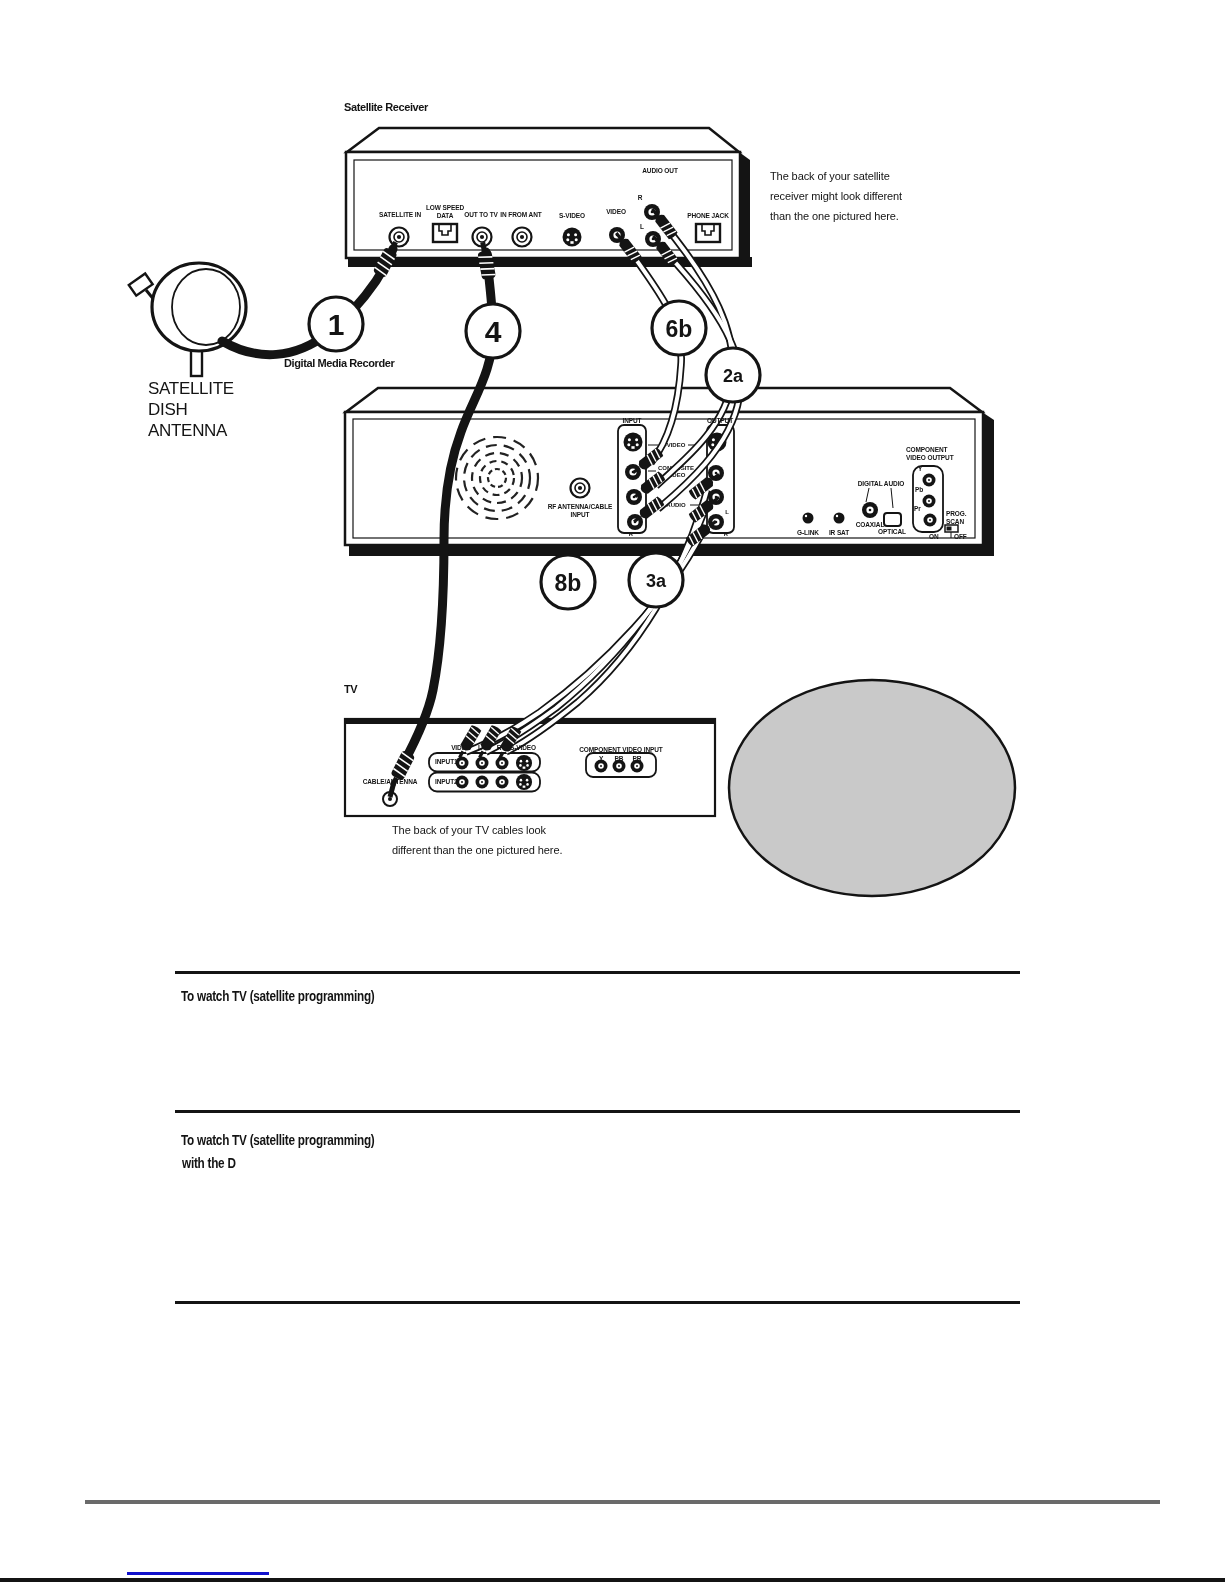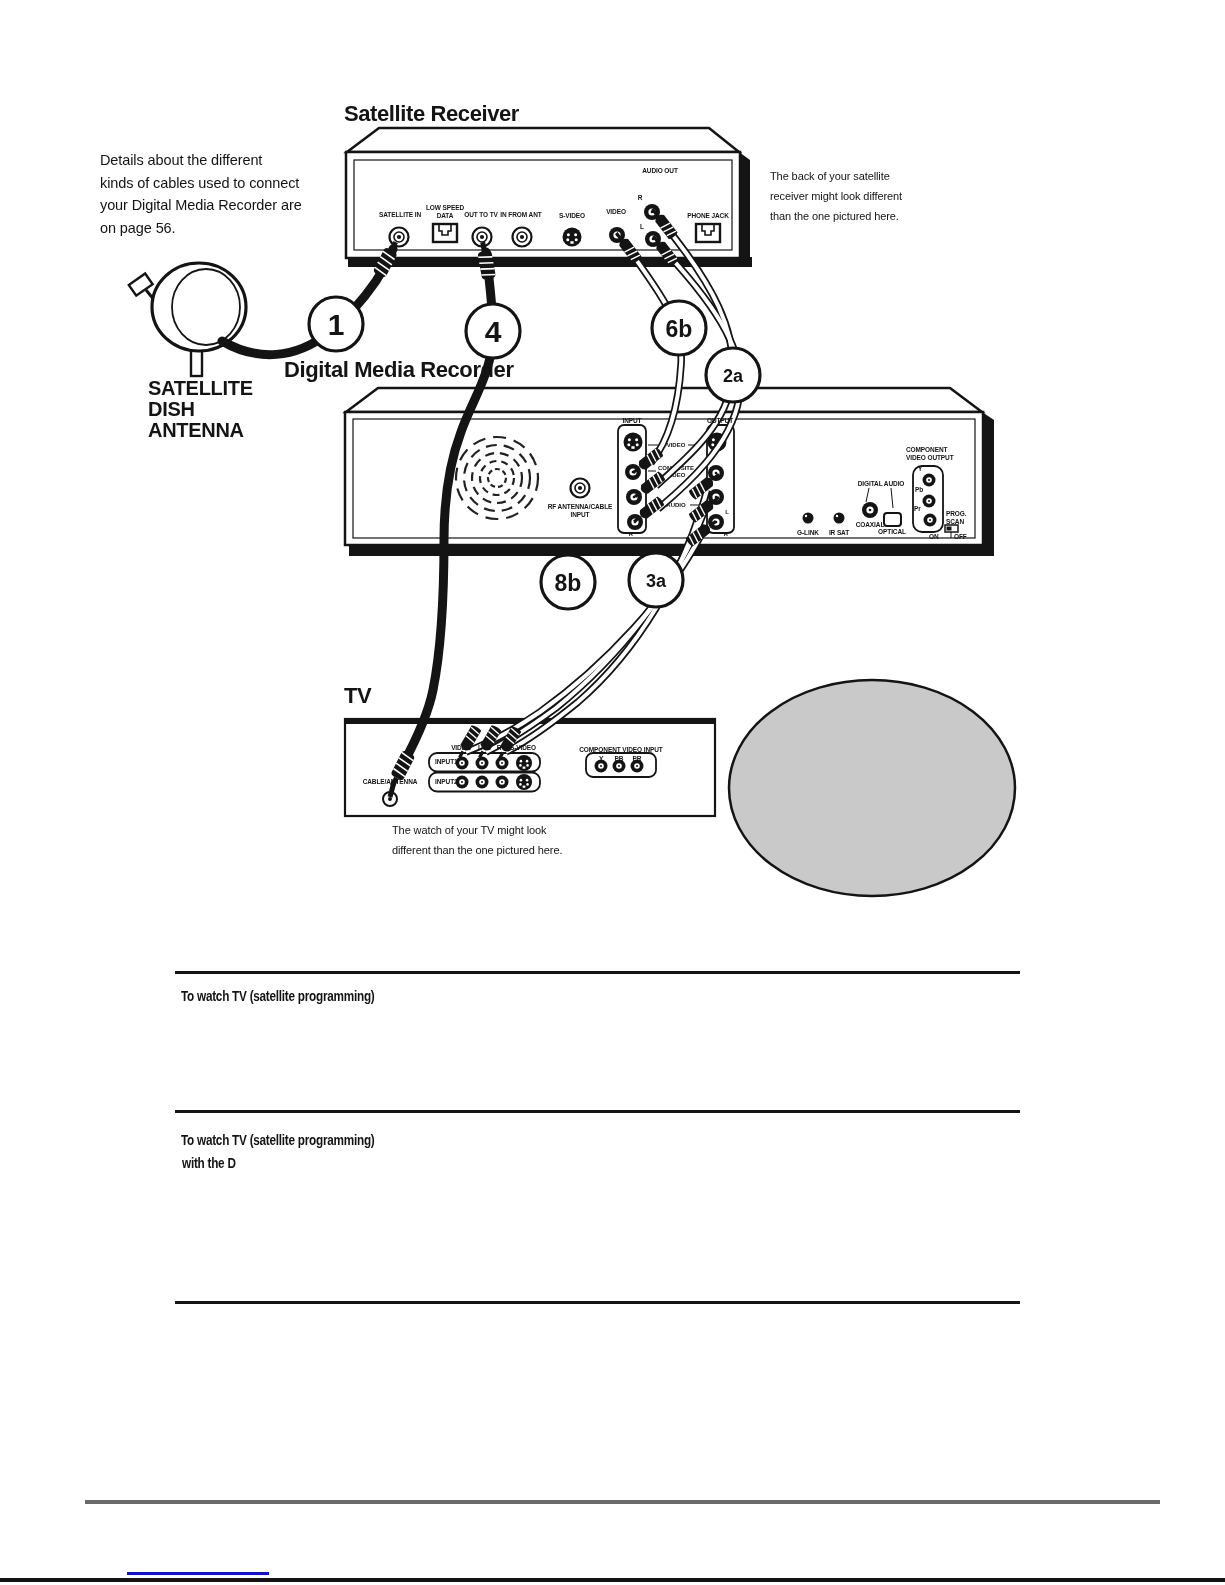--- a/index.html
+++ b/index.html
@@ -3,22 +3,22 @@
 <meta charset="utf-8">
 <style>
   * { margin:0; padding:0; box-sizing:border-box; }
   html,body { background:#ffffff; }
   body { width:1225px; height:1585px; position:relative;
          font-family:"Liberation Sans", sans-serif; color:#141414; }
   .page { position:absolute; left:0; top:0; width:1225px; height:1585px;
           background:#fff; overflow:hidden; }
   svg.diagram { position:absolute; left:0; top:0; }
   .lbl { position:absolute; color:#141414; white-space:pre-line; }
-  .t-title   { font-weight:bold; font-size:22px; letter-spacing:-0.4px; }
-  .t-dish    { font-weight:bold; font-size:20px; line-height:21px; letter-spacing:-0.3px; }
+  .t-title   { font-weight:bold; font-size:11px; letter-spacing:-0.4px; }
+  .t-dish    { font-weight:normal; font-size:17px; line-height:21px; letter-spacing:-0.3px; }
   .t-note    { font-size:11px; line-height:20px; letter-spacing:-0.1px; }
   .t-note-lg { font-size:14.5px; line-height:22.5px; letter-spacing:-0.1px; }
   .t-port    { font-size:6.5px; font-weight:bold; line-height:7.5px; text-align:center;
                transform:translateX(-50%); letter-spacing:-0.1px; }
   .t-port-l  { font-size:6.5px; font-weight:bold; line-height:7.5px; text-align:left;
                letter-spacing:-0.1px; }
   .t-callout { font-weight:bold; text-align:center; transform:translate(-50%,-50%); }
   .t-section { font-weight:bold; font-size:14px; letter-spacing:-0.3px;
                transform:scaleX(0.84); transform-origin:left top; }
   .rule { position:absolute; background:#141414; }
@@ -234,33 +234,29 @@
       <circle cx="336" cy="324" r="27" fill="#fff" stroke="#141414" stroke-width="3.2"></circle>
       <circle cx="493" cy="331" r="27" fill="#fff" stroke="#141414" stroke-width="3.2"></circle>
       <circle cx="679" cy="328" r="27" fill="#fff" stroke="#141414" stroke-width="3.2"></circle>
       <circle cx="733" cy="375" r="27" fill="#fff" stroke="#141414" stroke-width="3.2"></circle>
       <circle cx="568" cy="582" r="27" fill="#fff" stroke="#141414" stroke-width="3.2"></circle>
       <circle cx="656" cy="580" r="27" fill="#fff" stroke="#141414" stroke-width="3.2"></circle>
     </g>
   </svg>
 
   <div class="lbl t-title" style="left:344px;top:101px">Satellite Receiver</div>
-  <div class="lbl t-note-lg" style="left:100px;top:149px;width:240px">Details about the different
-kinds of cables used to connect
-your Digital Media Recorder are
-on page 56.</div>
   <div class="lbl t-note" style="left:770px;top:166px;width:210px">The back of your satellite
 receiver might look different
 than the one pictured here.</div>
   <div class="lbl t-dish" style="left:148px;top:378px">SATELLITE
 DISH
 ANTENNA</div>
   <div class="lbl t-title" style="left:284px;top:357px">Digital Media Recorder</div>
   <div class="lbl t-title" style="left:344px;top:683px">TV</div>
-  <div class="lbl t-note" style="left:392px;top:820px;width:240px">The watch of your TV might look
+  <div class="lbl t-note" style="left:392px;top:820px;width:240px">The back of your TV cables look
 different than the one pictured here.</div>
 
   <div class="lbl t-callout" style="left:336px;top:325px;font-size:30px">1</div>
   <div class="lbl t-callout" style="left:493px;top:332px;font-size:30px">4</div>
   <div class="lbl t-callout" style="left:679px;top:329px;font-size:23px">6b</div>
   <div class="lbl t-callout" style="left:733px;top:376px;font-size:18px">2a</div>
   <div class="lbl t-callout" style="left:568px;top:583px;font-size:23px">8b</div>
   <div class="lbl t-callout" style="left:656px;top:581px;font-size:18px">3a</div>
 
   <div class="lbl t-port" style="left:660px;top:167px">AUDIO OUT</div>

